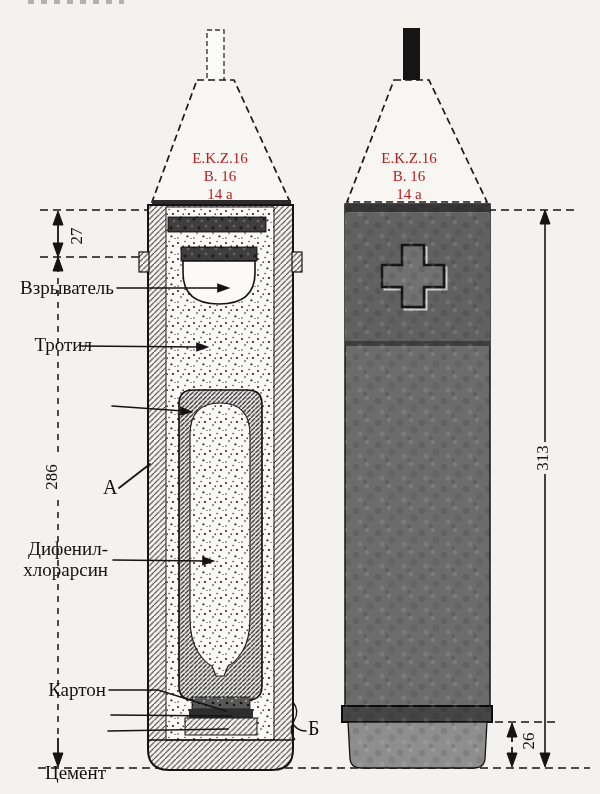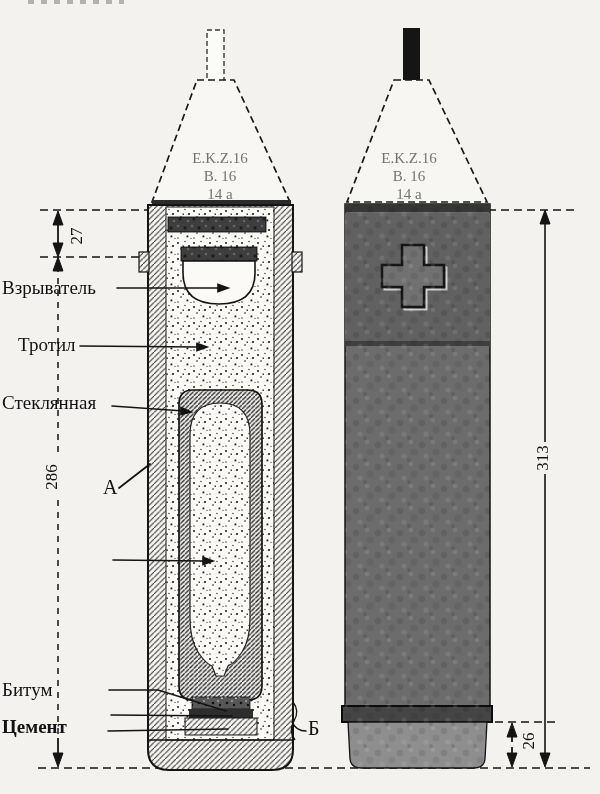--- a/index.html
+++ b/index.html
@@ -2,23 +2,23 @@
 <html><head>
 <meta charset="utf-8">
 <style>
   html,body{margin:0;padding:0;}
   .page{
     position:relative;width:600px;height:794px;background:#f3f2ef;
     font-family:"Liberation Serif",serif;color:#141414;overflow:hidden;
   }
   .page svg{position:absolute;left:0;top:0;}
   .lbl{position:absolute;font-size:19px;line-height:21px;color:#121212;white-space:nowrap;}
-  .r{text-align:left;}
+  .r{text-align:right;}
   .letter{position:absolute;font-size:20px;color:#121212;}
-  .mark{position:absolute;width:100px;text-align:center;font-size:15px;line-height:18px;color:#737373;}
+  .mark{position:absolute;width:100px;text-align:center;font-size:15px;line-height:18px;color:#b91c1c;}
   .dim{position:absolute;font-size:17px;text-align:center;transform:rotate(-90deg);color:#121212;}
   .artifact{position:absolute;left:28px;top:0;width:96px;height:4px;opacity:.65;
     background:repeating-linear-gradient(90deg,#8f8f8f 0 6px,transparent 6px 13px);}
 </style>
 </head>
 <body>
 
 <div class="page">
 
   <div class="artifact"></div>
@@ -158,25 +158,28 @@
   </div>
   <div class="mark" style="left:359px;top:149px;">
     <div>E.K.Z.16</div>
     <div>B. 16</div>
     <div>14 a</div>
   </div>
 
   <div class="lbl r" style="left:2px;top:277px;width:112px;">Взрыватель</div>
   <div class="lbl r" style="left:18px;top:334px;width:74px;">Тротил</div>
   <div class="lbl r" style="left:2px;top:392px;width:112px;">
-    <div>Стеклянная</div>
   </div>
   <div class="letter" style="left:103px;top:476px;">А</div>
-  <div class="lbl r" style="left:2px;top:679px;width:104px;">Битум</div>
-  <div class="lbl r" style="left:2px;top:716px;width:104px;font-weight:bold;">Цемент</div>
+  <div class="lbl r" style="left:2px;top:538px;width:106px;">
+    <div>Дифенил-</div>
+    <div>хлорарсин</div>
+  </div>
+  <div class="lbl r" style="left:2px;top:679px;width:104px;">Картон</div>
+  <div class="lbl r" style="left:2px;top:762px;width:104px;">Цемент</div>
   <div class="letter" style="left:308px;top:717px;">Б</div>
 
   <div class="dim" style="left:60px;top:227px;width:34px;height:18px;line-height:18px;">27</div>
   <div class="dim" style="left:29px;top:468px;width:46px;height:18px;line-height:18px;">286</div>
   <div class="dim" style="left:520px;top:449px;width:46px;height:18px;line-height:18px;">313</div>
   <div class="dim" style="left:511px;top:732px;width:36px;height:18px;line-height:18px;">26</div>
 
 </div>
 
 </body></html>

